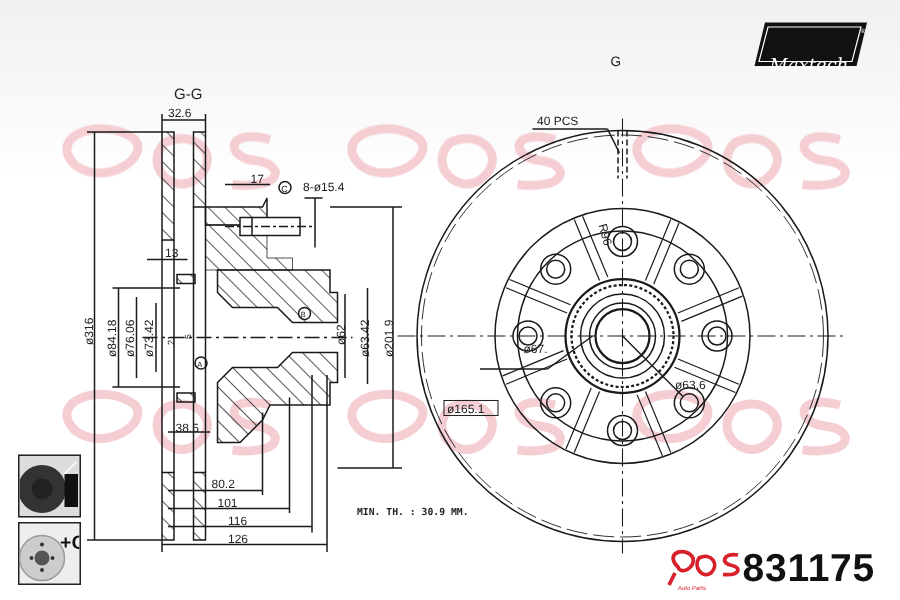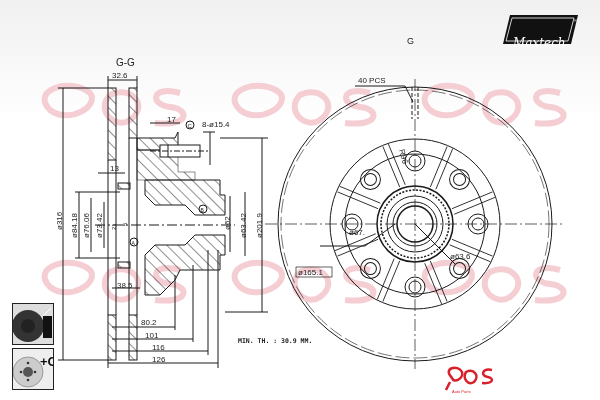--- a/index.html
+++ b/index.html
@@ -272,13 +272,14 @@
       <circle cx="15" cy="14" r="1.3" fill="#333"></circle>
       <circle cx="8" cy="23" r="1.3" fill="#333"></circle>
       <circle cx="22" cy="23" r="1.3" fill="#333"></circle>
       <circle cx="15" cy="31" r="1.3" fill="#333"></circle>
       <text x="27" y="17" font-size="13" font-weight="bold" fill="#111" font-family="Liberation Sans, sans-serif">+C</text>
     </svg>
   </div>
 
   <div class="min-th">MIN. TH. : 30.9 MM.</div>
 
+  <div class="part-number">831175</div>
 </div>
 
 </body></html>

